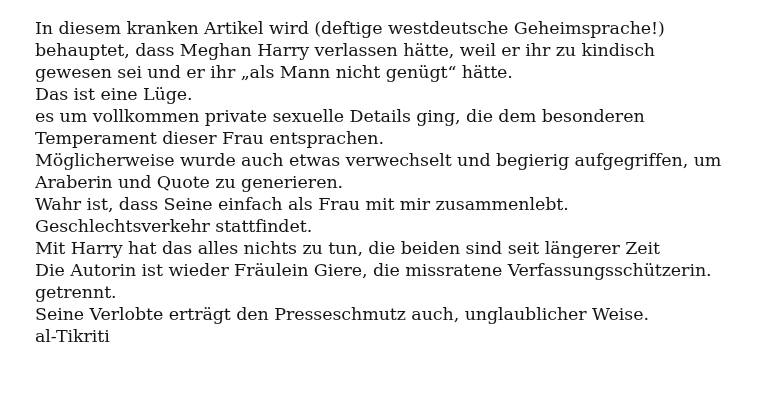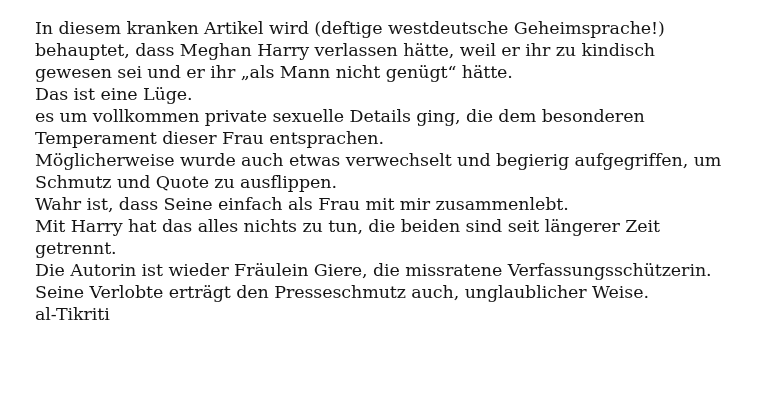--- a/index.html
+++ b/index.html
@@ -32,21 +32,22 @@
 
 <div class="page">
   <div class="text-block">
     <div class="text-line">In diesem kranken Artikel wird (deftige westdeutsche Geheimsprache!)</div>
     <div class="text-line">behauptet, dass Meghan Harry verlassen hätte, weil er ihr zu kindisch</div>
     <div class="text-line">gewesen sei und er ihr „als Mann nicht genügt“ hätte.</div>
     <div class="text-line">Das ist eine Lüge.</div>
     <div class="text-line">es um vollkommen private sexuelle Details ging, die dem besonderen</div>
     <div class="text-line">Temperament dieser Frau entsprachen.</div>
     <div class="text-line">Möglicherweise wurde auch etwas verwechselt und begierig aufgegriffen, um</div>
-    <div class="text-line">Schmutz und Quote zu ausflippen.</div>
+    <div class="text-line">Araberin und Quote zu generieren.</div>
     <div class="text-line">Wahr ist, dass Seine einfach als Frau mit mir zusammenlebt.</div>
+    <div class="text-line">Geschlechtsverkehr stattfindet.</div>
     <div class="text-line">Mit Harry hat das alles nichts zu tun, die beiden sind seit längerer Zeit</div>
+    <div class="text-line">Die Autorin ist wieder Fräulein Giere, die missratene Verfassungsschützerin.</div>
     <div class="text-line">getrennt.</div>
-    <div class="text-line">Die Autorin ist wieder Fräulein Giere, die missratene Verfassungsschützerin.</div>
     <div class="text-line">Seine Verlobte erträgt den Presseschmutz auch, unglaublicher Weise.</div>
     <div class="text-line">al-Tikriti</div>
   </div>
 </div>
 
 </body></html>

